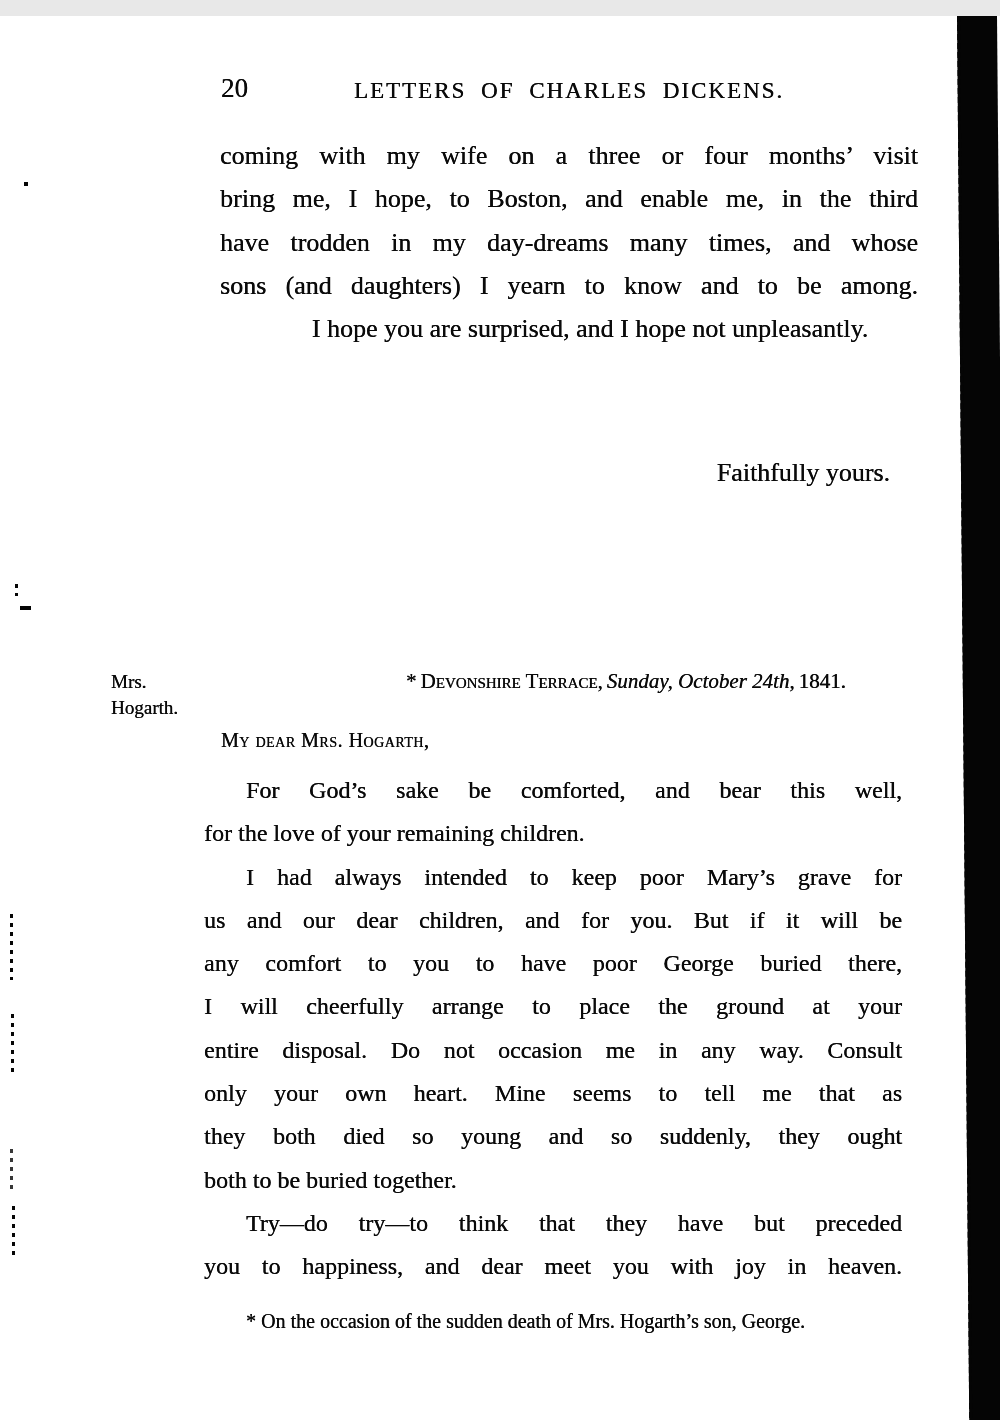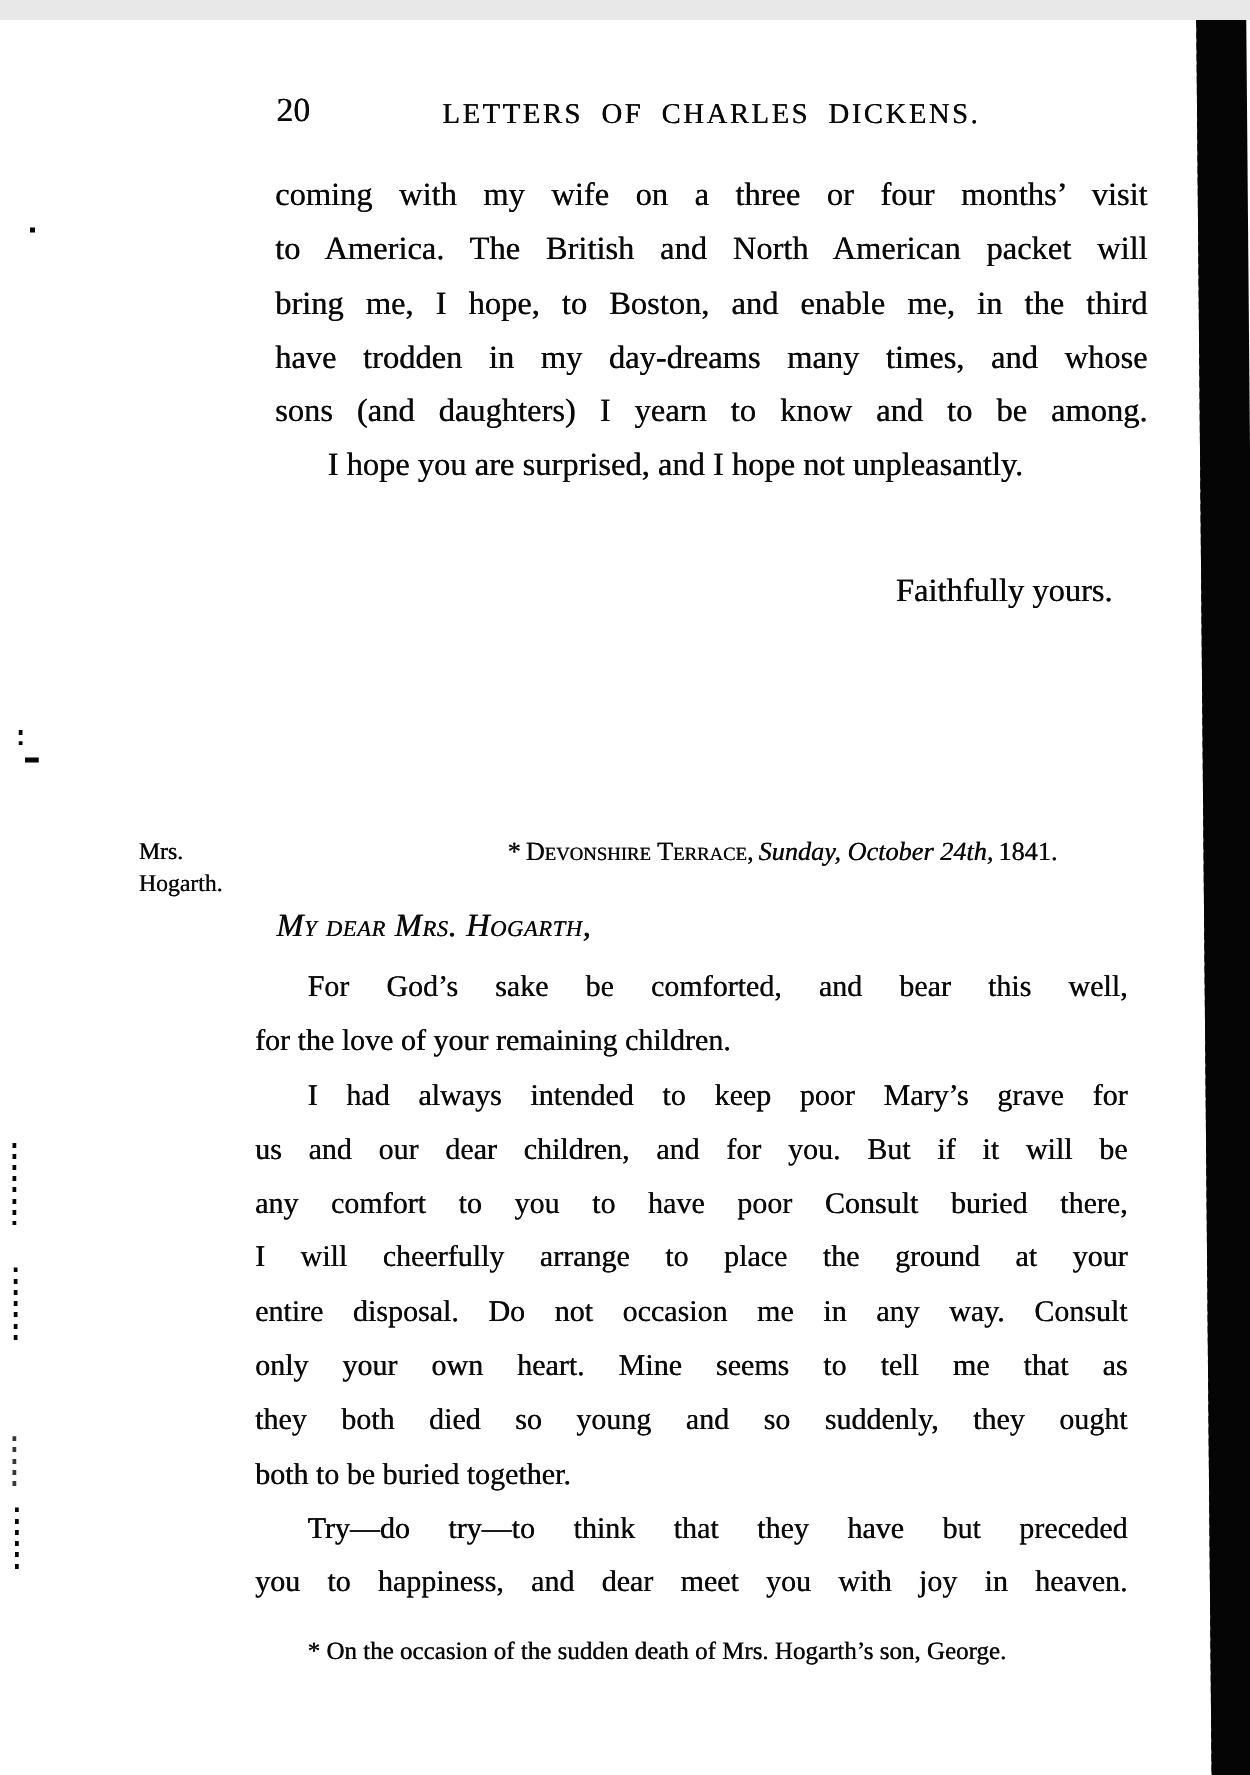--- a/index.html
+++ b/index.html
@@ -20,32 +20,32 @@
   .dashline{position:absolute;width:3px;background:repeating-linear-gradient(to bottom,#050505 0 4px,transparent 4px 9px);}
   
   .pagenum{position:absolute;left:221px;top:57px;font-size:27px;line-height:30px;}
   .running{position:absolute;left:220px;top:61px;width:698px;text-align:center;
     font-size:23px;line-height:28px;letter-spacing:2px;word-spacing:7px;}
   
   .body1{position:absolute;left:220px;top:118px;width:698px;font-size:26px;}
   .body2{position:absolute;left:204px;top:753px;width:698px;font-size:24px;}
   .line{line-height:43.3px;text-align:left;white-space:normal;}
   .line.just{text-align:justify;text-align-last:justify;text-justify:inter-word;}
-  .line.indent{text-indent:42px;}
+  .line.indent{text-indent:42px;text-align:center;}
   .valediction{position:absolute;left:220px;top:435px;width:698px;
     font-size:26px;line-height:43.3px;text-align:right;padding-right:28px;box-sizing:border-box;}
   
   .margin-note{position:absolute;left:111px;top:653px;width:100px;font-size:19px;}
   .margin-note .line{line-height:25.5px;}
   .dateline{position:absolute;left:406px;top:651px;width:512px;font-size:21px;line-height:28px;white-space:nowrap;}
   .dateline .part{margin-right:4px;}
   .sc{font-variant:small-caps;}
   .it{font-style:italic;}
   .salutation{position:absolute;left:221px;top:703px;width:698px;
-    font-size:26px;line-height:43.3px;letter-spacing:0.5px;font-style:italic;}
+    font-size:20px;line-height:43.3px;letter-spacing:0.5px;}
   .footnote{position:absolute;left:220px;top:1291px;width:698px;
     font-size:20px;line-height:28px;text-indent:26px;}
   .footnote .fn-text{margin-left:5px;}
 </style>
 </head>
 <body>
 
 <div class="page">
 
   <div class="scan-strip"></div>
@@ -56,21 +56,20 @@
   <div class="dashline" style="left:10px;top:898px;height:66px;"></div>
   <div class="dashline" style="left:11px;top:998px;height:62px;"></div>
   <div class="dashline" style="left:10px;top:1133px;height:44px;opacity:.8;"></div>
   <div class="dashline" style="left:12px;top:1190px;height:50px;"></div>
 
   <div class="pagenum">20</div>
   <div class="running">LETTERS OF CHARLES DICKENS.</div>
 
   <section class="body1">
       <div class="line just">coming with my wife on a three or four months’ visit</div>
-      <div class="line just">to America.  The British and North American packet will</div>
       <div class="line just">bring me, I hope, to Boston, and enable me, in the third</div>
       <div class="line just">have trodden in my day-dreams many times, and whose</div>
       <div class="line just">sons (and daughters) I yearn to know and to be among.</div>
       <div class="line indent">I hope you are surprised, and I hope not unpleasantly.</div>
     </section>
   <div class="valediction">Faithfully yours.</div>
 
   <div class="margin-note">
       <div class="line">Mrs.</div>
       <div class="line">Hogarth.</div>
@@ -78,21 +77,21 @@
 
   <div class="dateline"><span class="part">*</span><span class="part sc">Devonshire Terrace,</span><span class="part it">Sunday, October 24th,</span><span class="part">1841.</span></div>
 
   <div class="salutation sc">My dear Mrs. Hogarth,</div>
 
   <section class="body2">
       <div class="line indent just">For God’s sake be comforted, and bear this well,</div>
       <div class="line">for the love of your remaining children.</div>
       <div class="line indent just">I had always intended to keep poor Mary’s grave for</div>
       <div class="line just">us and our dear children, and for you.  But if it will be</div>
-      <div class="line just">any comfort to you to have poor Consult buried there,</div>
+      <div class="line just">any comfort to you to have poor George buried there,</div>
       <div class="line just">I will cheerfully arrange to place the ground at your</div>
       <div class="line just">entire disposal.  Do not occasion me in any way.  Consult</div>
       <div class="line just">only your own heart.  Mine seems to tell me that as</div>
       <div class="line just">they both died so young and so suddenly, they ought</div>
       <div class="line">both to be buried together.</div>
       <div class="line indent just">Try—do try—to think that they have but preceded</div>
       <div class="line just">you to happiness, and dear meet you with joy in heaven.</div>
     </section>
 
   <div class="footnote"><span>*</span><span class="fn-text">On the occasion of the sudden death of Mrs. Hogarth’s son, George.</span></div>

